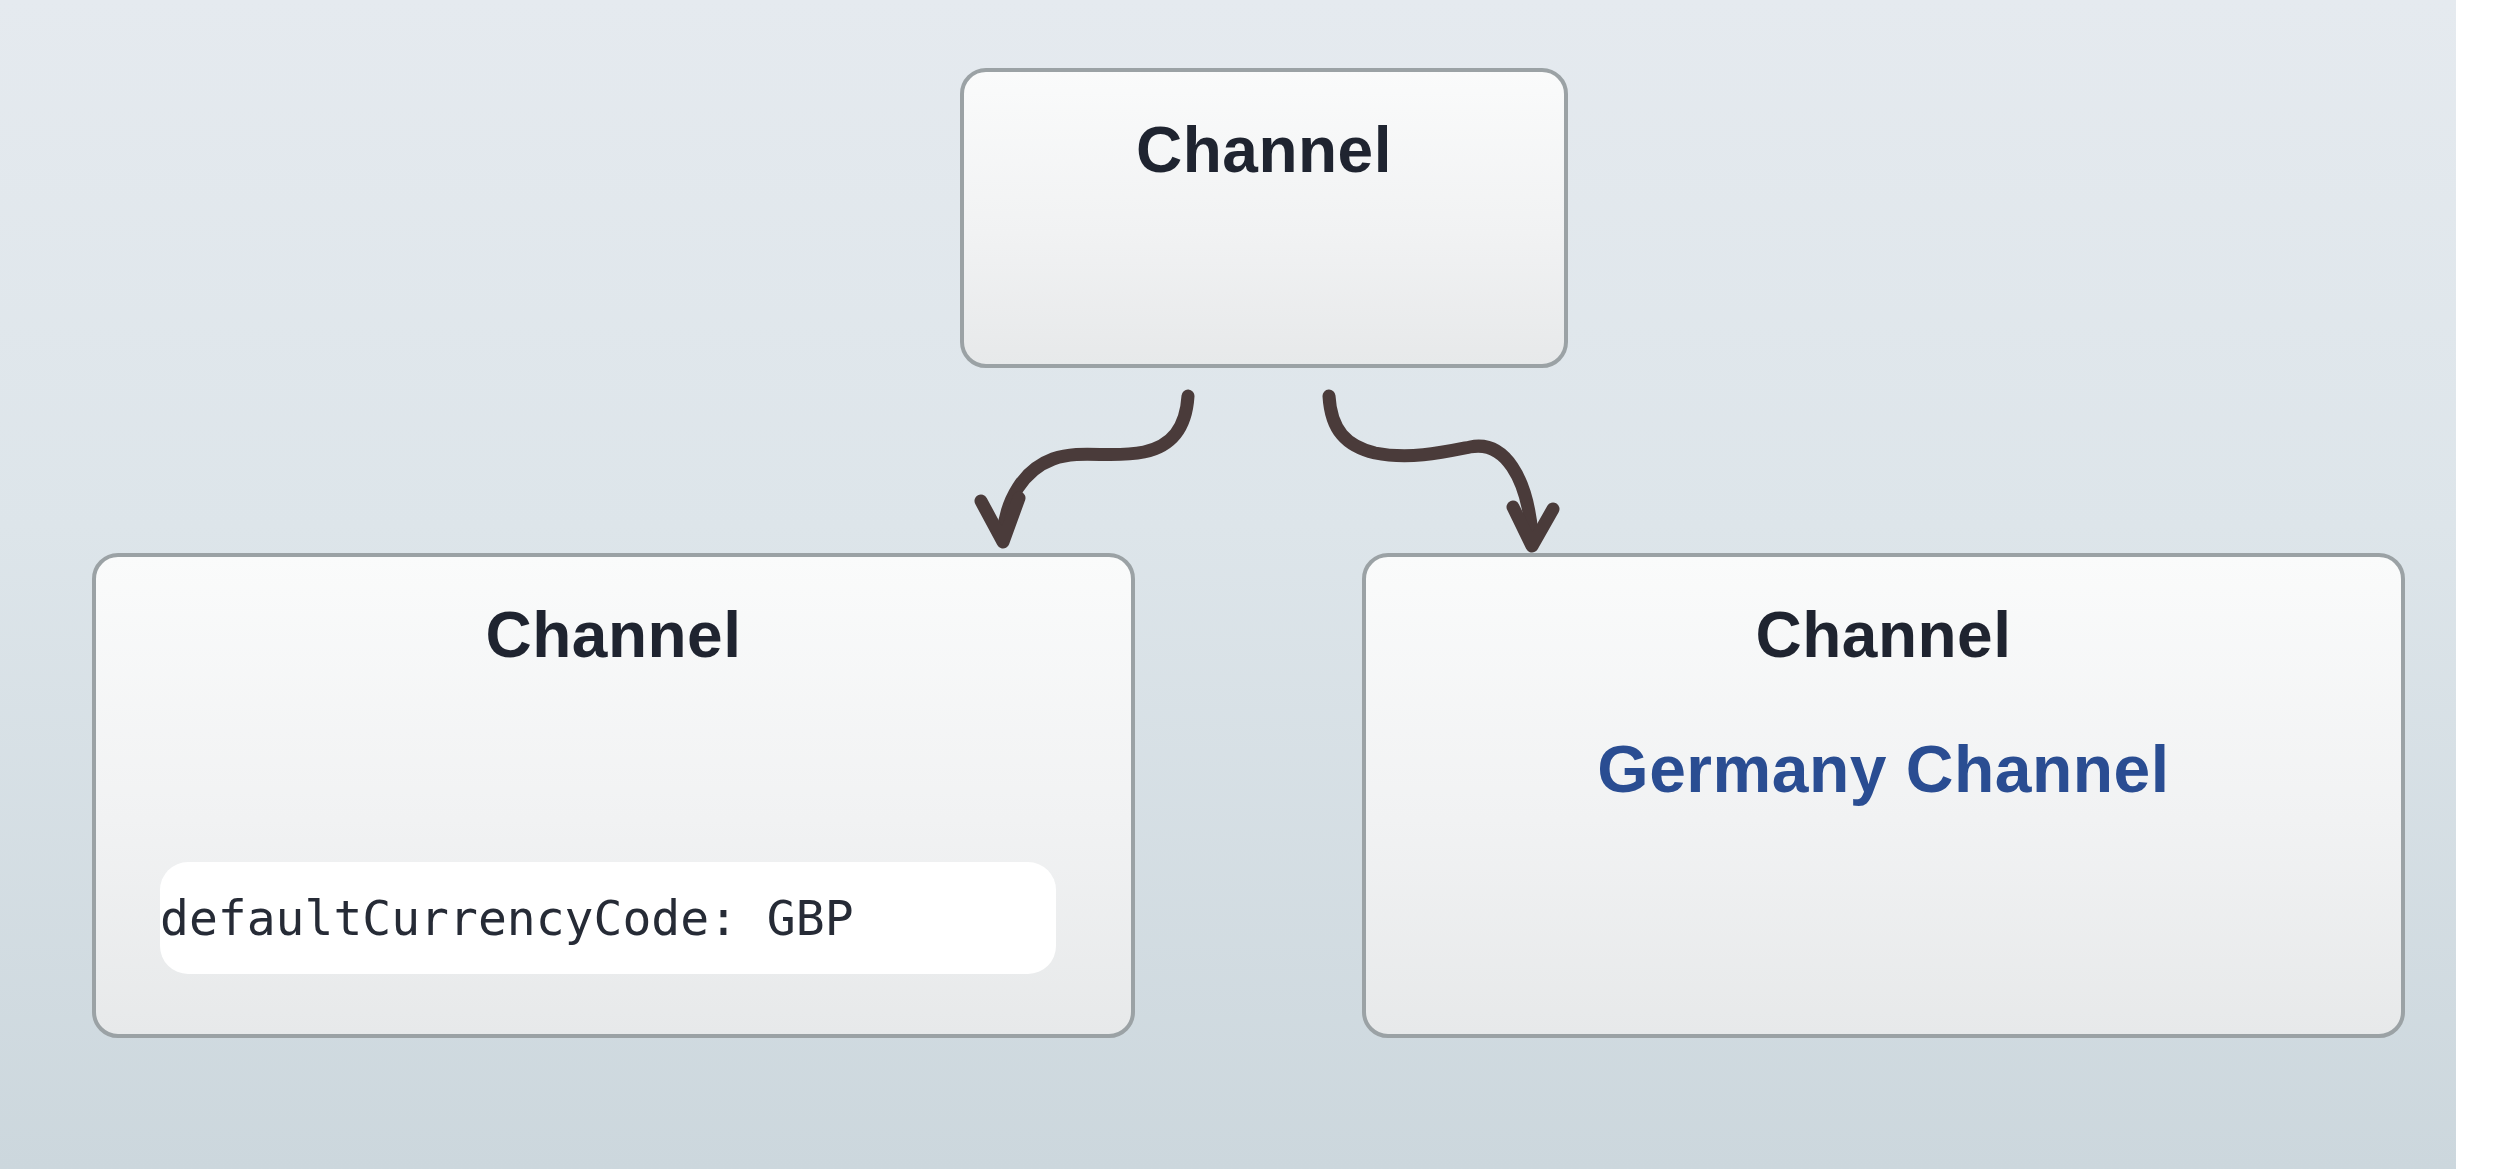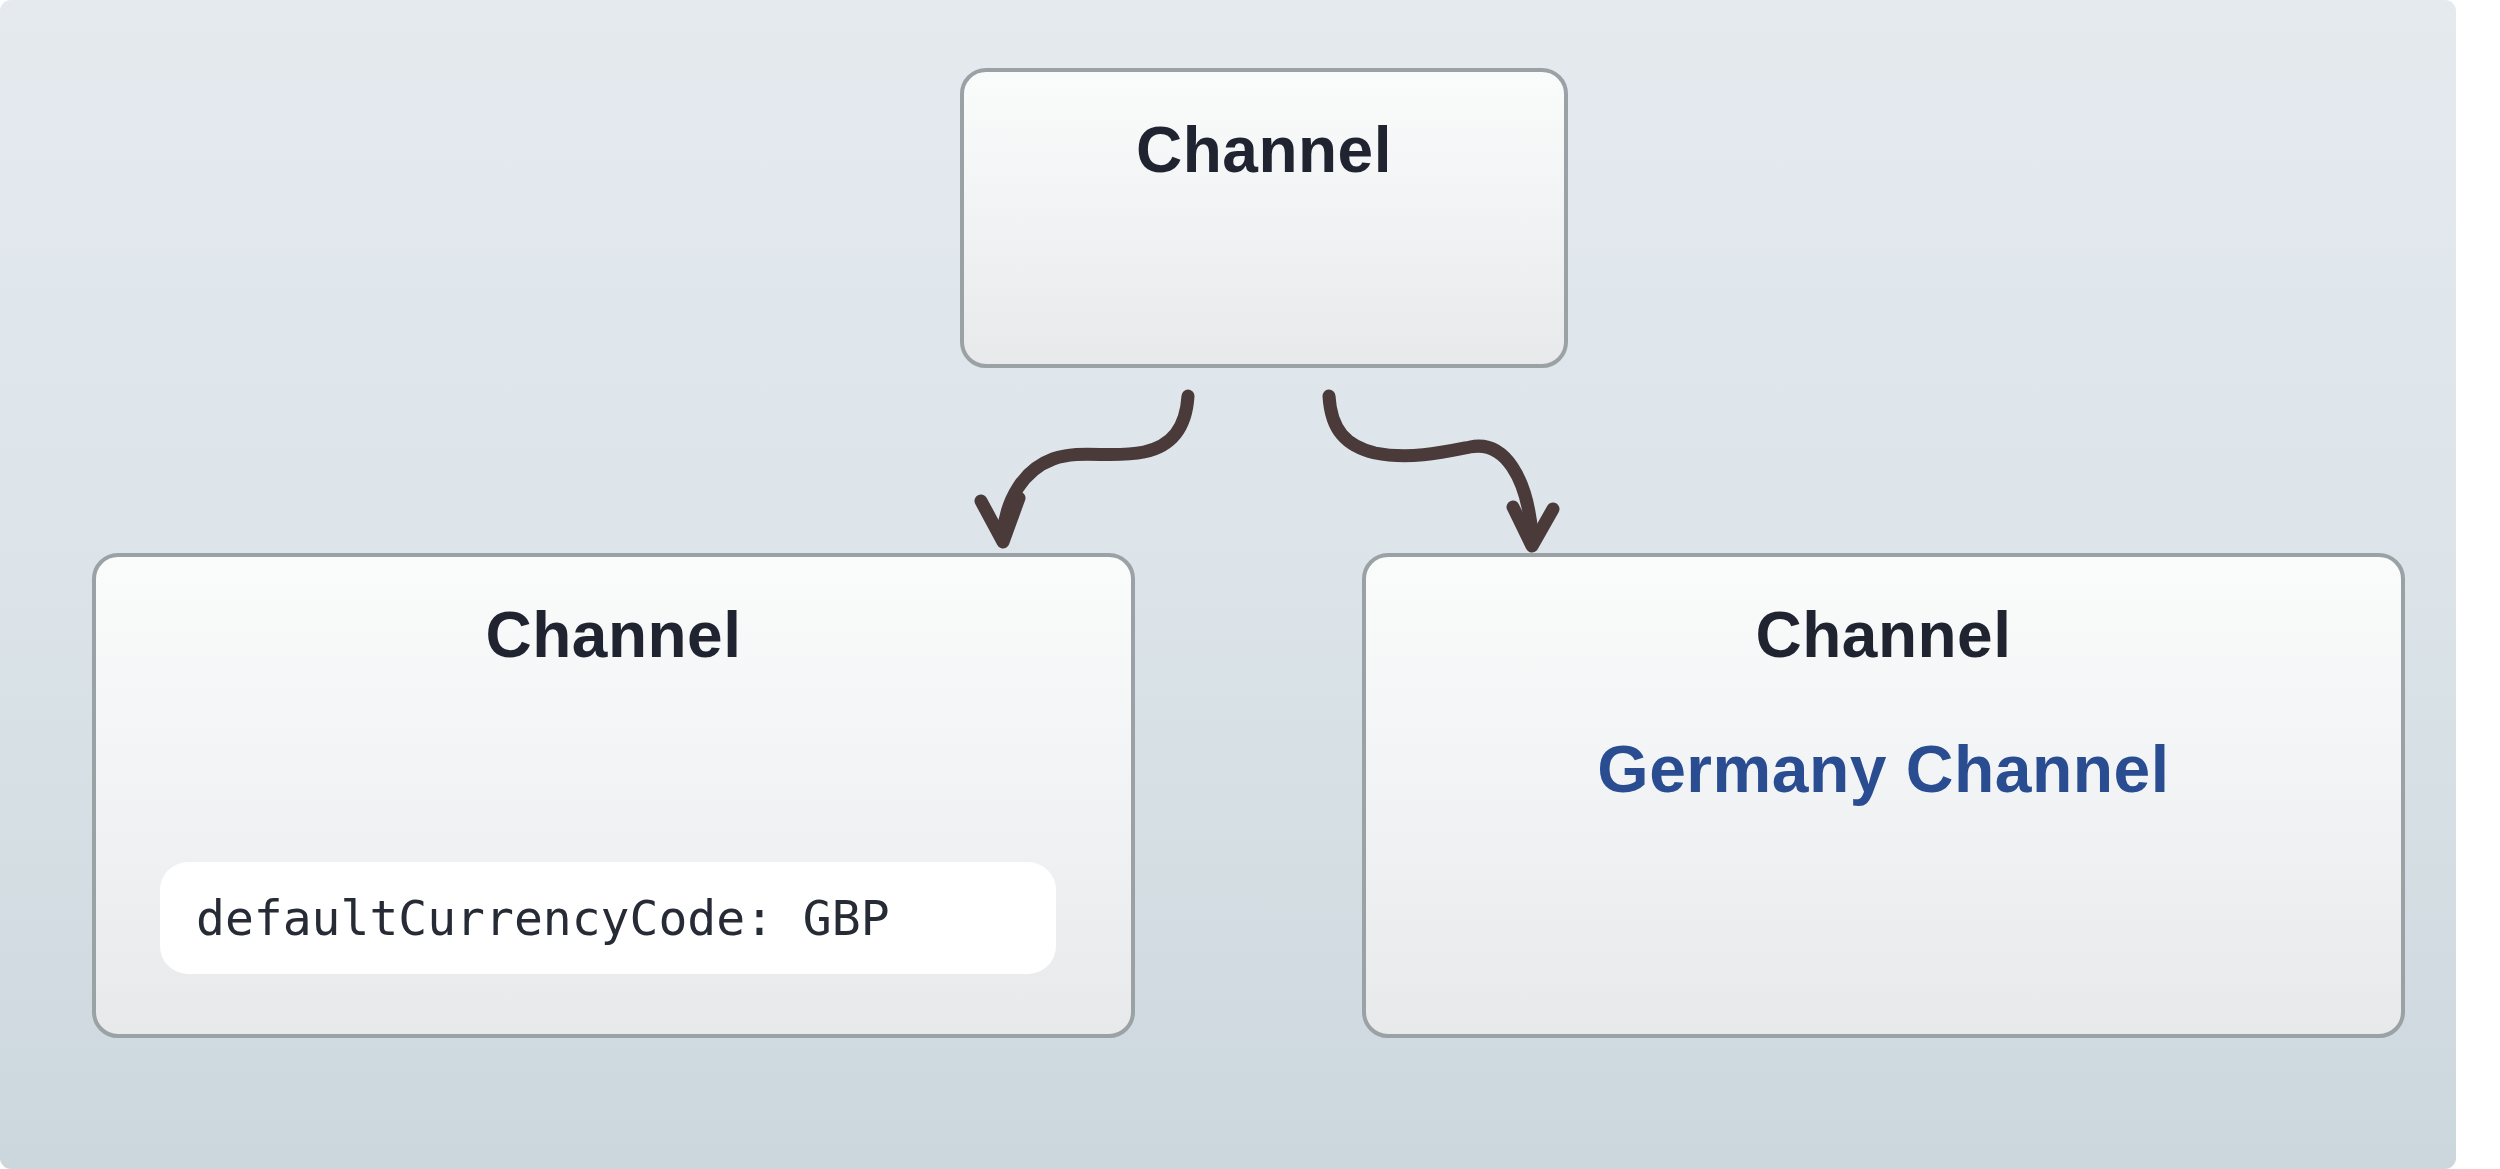--- a/index.html
+++ b/index.html
@@ -8,21 +8,20 @@
     width: 2500px;
     height: 1169px;
     overflow: hidden;
     font-family: "Liberation Sans", sans-serif;
   }
   .canvas {
     position: relative;
     width: 2456px;
     height: 1169px;
     background: linear-gradient(180deg, var(--bg-top, #e5eaef) 0%, #dde5ea 45%, var(--bg-bottom, #ccd7dd) 100%);
-    border-radius: 11px;
   }
   .arrows {
     position: absolute;
     left: 0; top: 0;
     width: 2500px; height: 1169px;
     pointer-events: none;
   }
   .arrows path {
     fill: none;
     stroke: var(--arrow, #4a3b3a);
@@ -68,21 +67,20 @@
     position: absolute;
     left: 64px;
     top: 305px;
     width: 896px;
     height: 112px;
     border-radius: 28px;
     background: var(--code-bg, #ffffff);
     display: flex;
     align-items: center;
     box-sizing: border-box;
-    padding-left: 36px;
   }
   .code-pill code {
     font-family: "DejaVu Sans Mono", "Liberation Mono", monospace;
     font-size: 48px;
     line-height: 48px;
     color: var(--code-color, #262b36);
     white-space: pre;
   }
 </style>
 </head>

